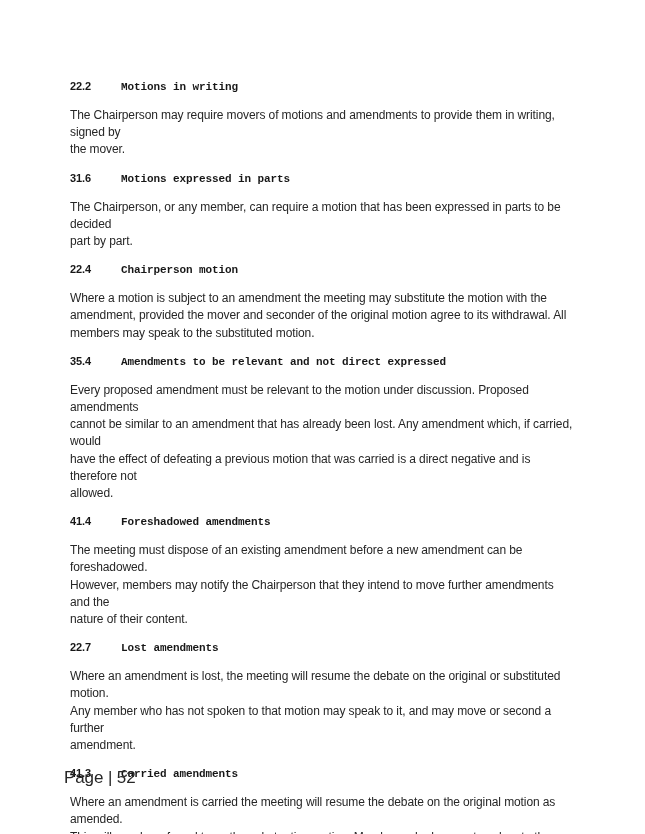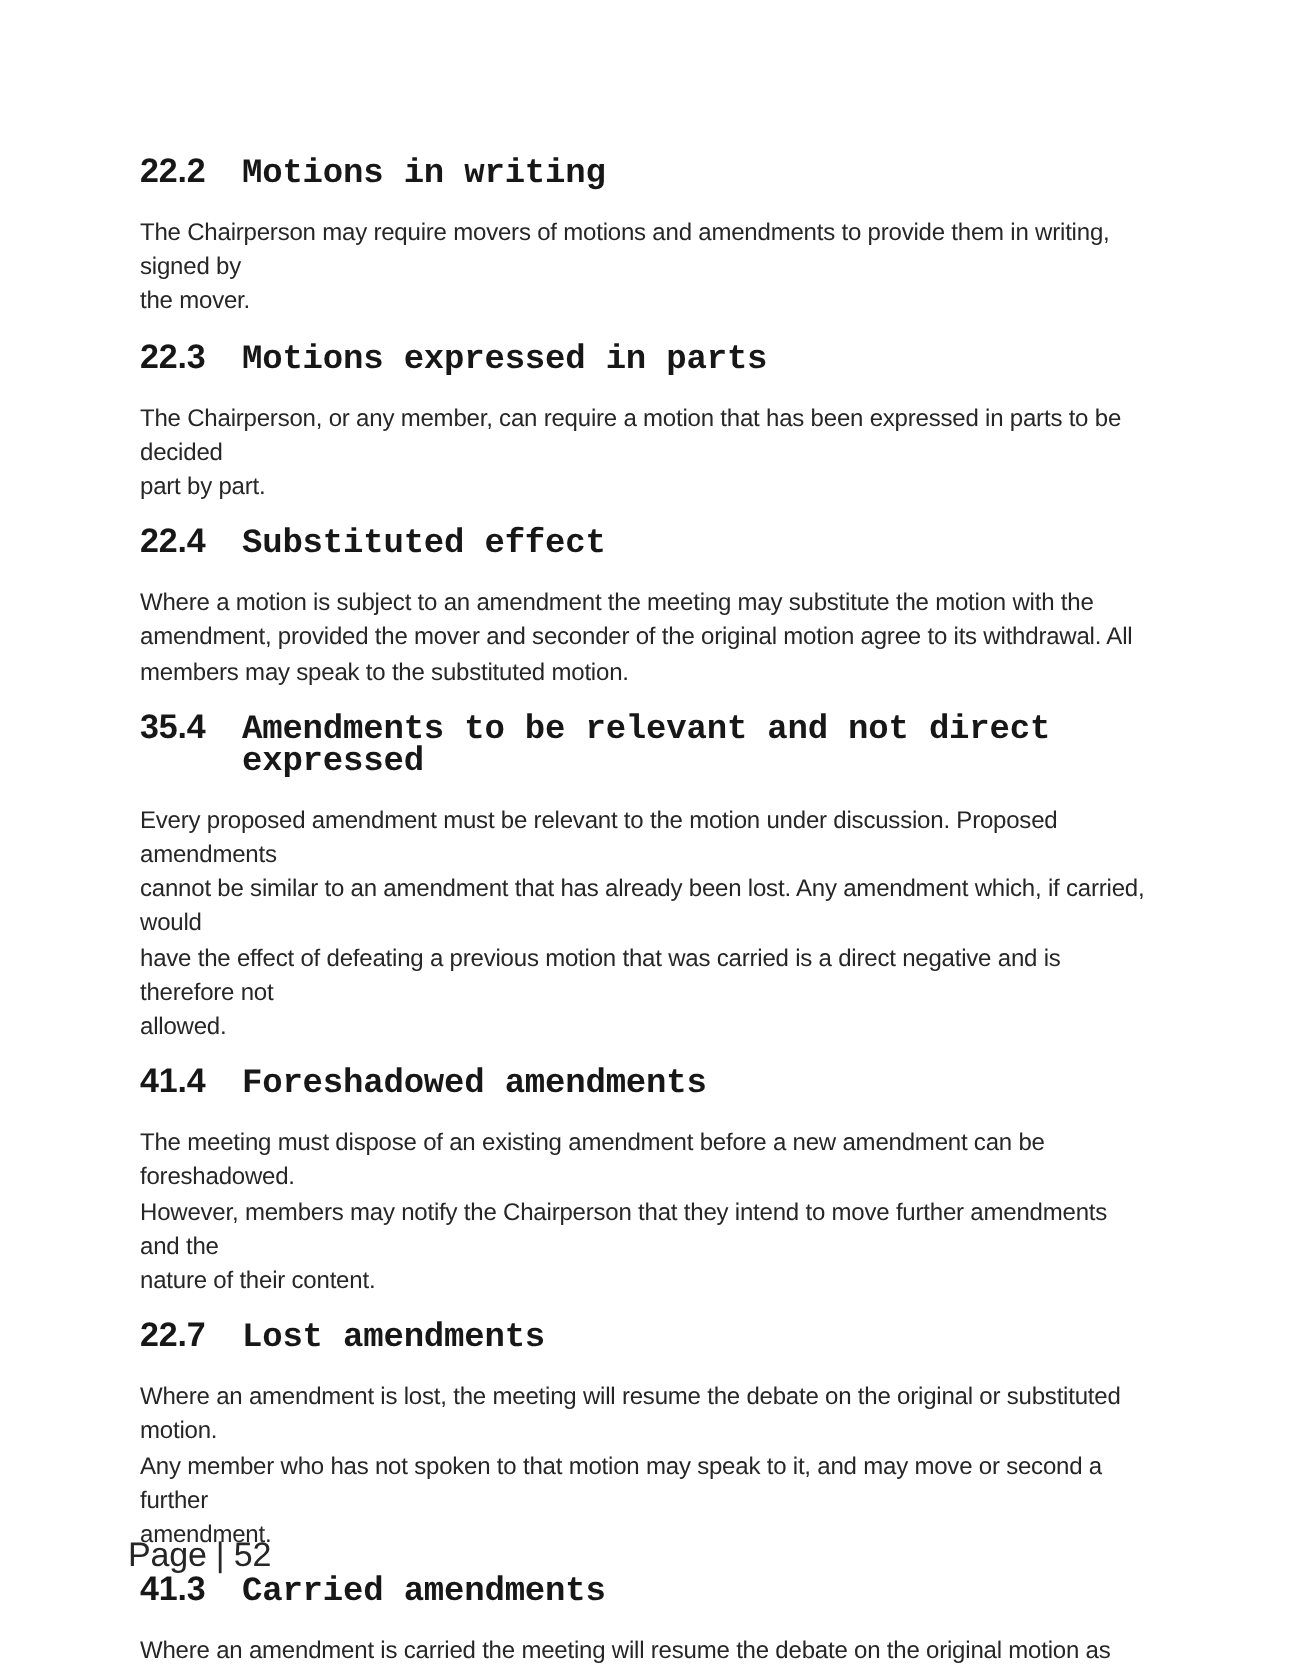--- a/index.html
+++ b/index.html
@@ -19,21 +19,21 @@
     position: absolute;
     left: 70px;
     top: 78px;
     width: 515px;
   }
   .doc-section { margin: 0; }
   .sec-h {
     display: flex;
     align-items: baseline;
     margin: 0 0 12px 0;
-    font-size: 17px;
+    font-size: 11px;
     line-height: 16px;
     font-weight: 700;
     color: #171717;
     letter-spacing: -0.1px;
   }
   .sec-num {
     flex: 0 0 51px;
     width: 51px;
   }
   .sec-title {
@@ -68,31 +68,31 @@
       <h2 class="sec-h">
         <span class="sec-num">22.2</span>
         <span class="sec-title">Motions in writing</span>
       </h2>
       <p class="sec-body">The Chairperson may require movers of motions and amendments to provide them in writing, signed by
 the mover.</p>
     </section>
 
     <section class="doc-section">
       <h2 class="sec-h">
-        <span class="sec-num">22.3</span>
+        <span class="sec-num">31.6</span>
         <span class="sec-title">Motions expressed in parts</span>
       </h2>
       <p class="sec-body">The Chairperson, or any member, can require a motion that has been expressed in parts to be decided
 part by part.</p>
     </section>
 
     <section class="doc-section">
       <h2 class="sec-h">
         <span class="sec-num">22.4</span>
-        <span class="sec-title">Substituted effect</span>
+        <span class="sec-title">Chairperson motion</span>
       </h2>
       <p class="sec-body">Where a motion is subject to an amendment the meeting may substitute the motion with the
 amendment, provided the mover and seconder of the original motion agree to its withdrawal. All
 members may speak to the substituted motion.</p>
     </section>
 
     <section class="doc-section">
       <h2 class="sec-h">
         <span class="sec-num">35.4</span>
         <span class="sec-title">Amendments to be relevant and not direct expressed</span>

